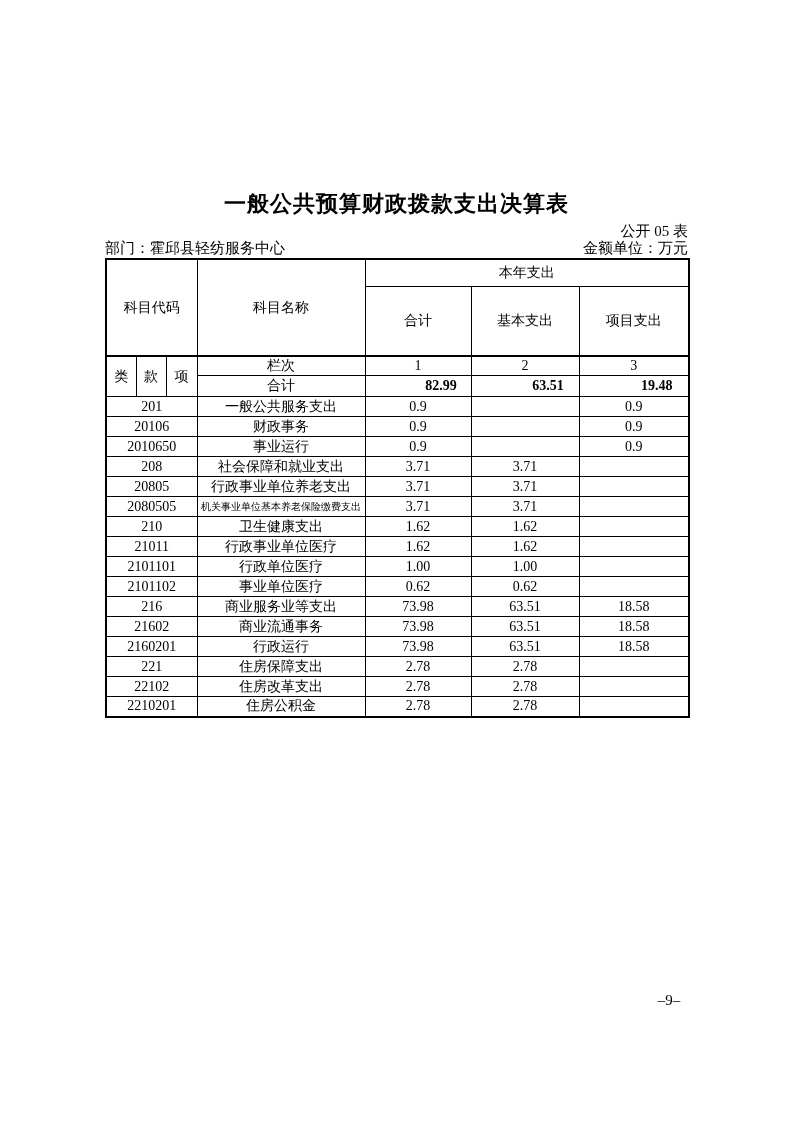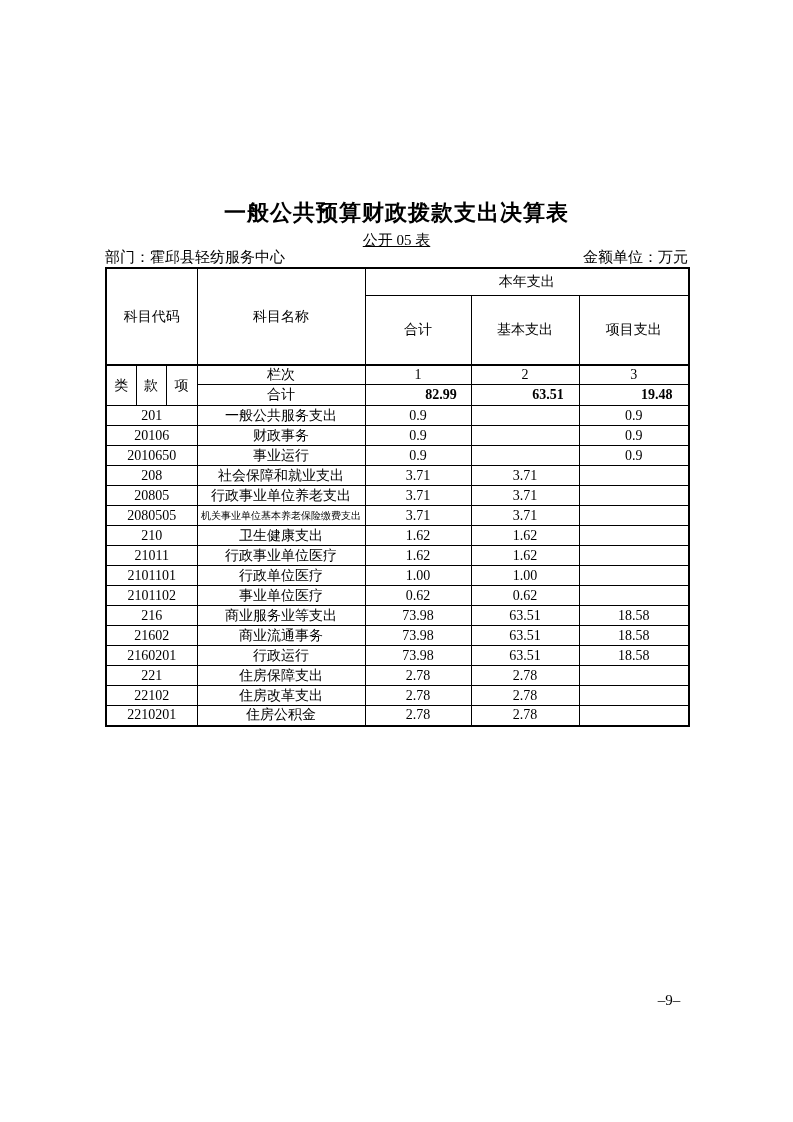--- a/index.html
+++ b/index.html
@@ -4,35 +4,34 @@
 <style>
   * { margin: 0; padding: 0; box-sizing: border-box; }
   html, body { background: #ffffff; }
   body {
     width: 793px; height: 1122px;
     position: relative;
     font-family: "Liberation Serif", "DejaVu Serif", serif;
     color: #000;
   }
   .page { position: absolute; inset: 0; }
-  .sheet { position: absolute; left: 105px; top: 200px; width: 583px; }
+  .sheet { position: absolute; left: 105px; top: 191px; width: 583px; }
   .title {
     font-family: "Liberation Sans", "DejaVu Sans", sans-serif;
     font-weight: bold;
     font-size: 22px;
     line-height: 26px;
     text-align: center;
     letter-spacing: 1px;
   }
   .form-code {
-    text-align: center;
+    text-align: right;
     font-size: 15px;
     line-height: 18px;
     margin-top: 5px;
-    text-decoration: underline;
   }
   .meta-row {
     display: flex;
     justify-content: space-between;
     font-size: 15px;
     line-height: 17px;
     margin: 0 0 1px 0;
     align-items: center;
   }
   table.fin {

